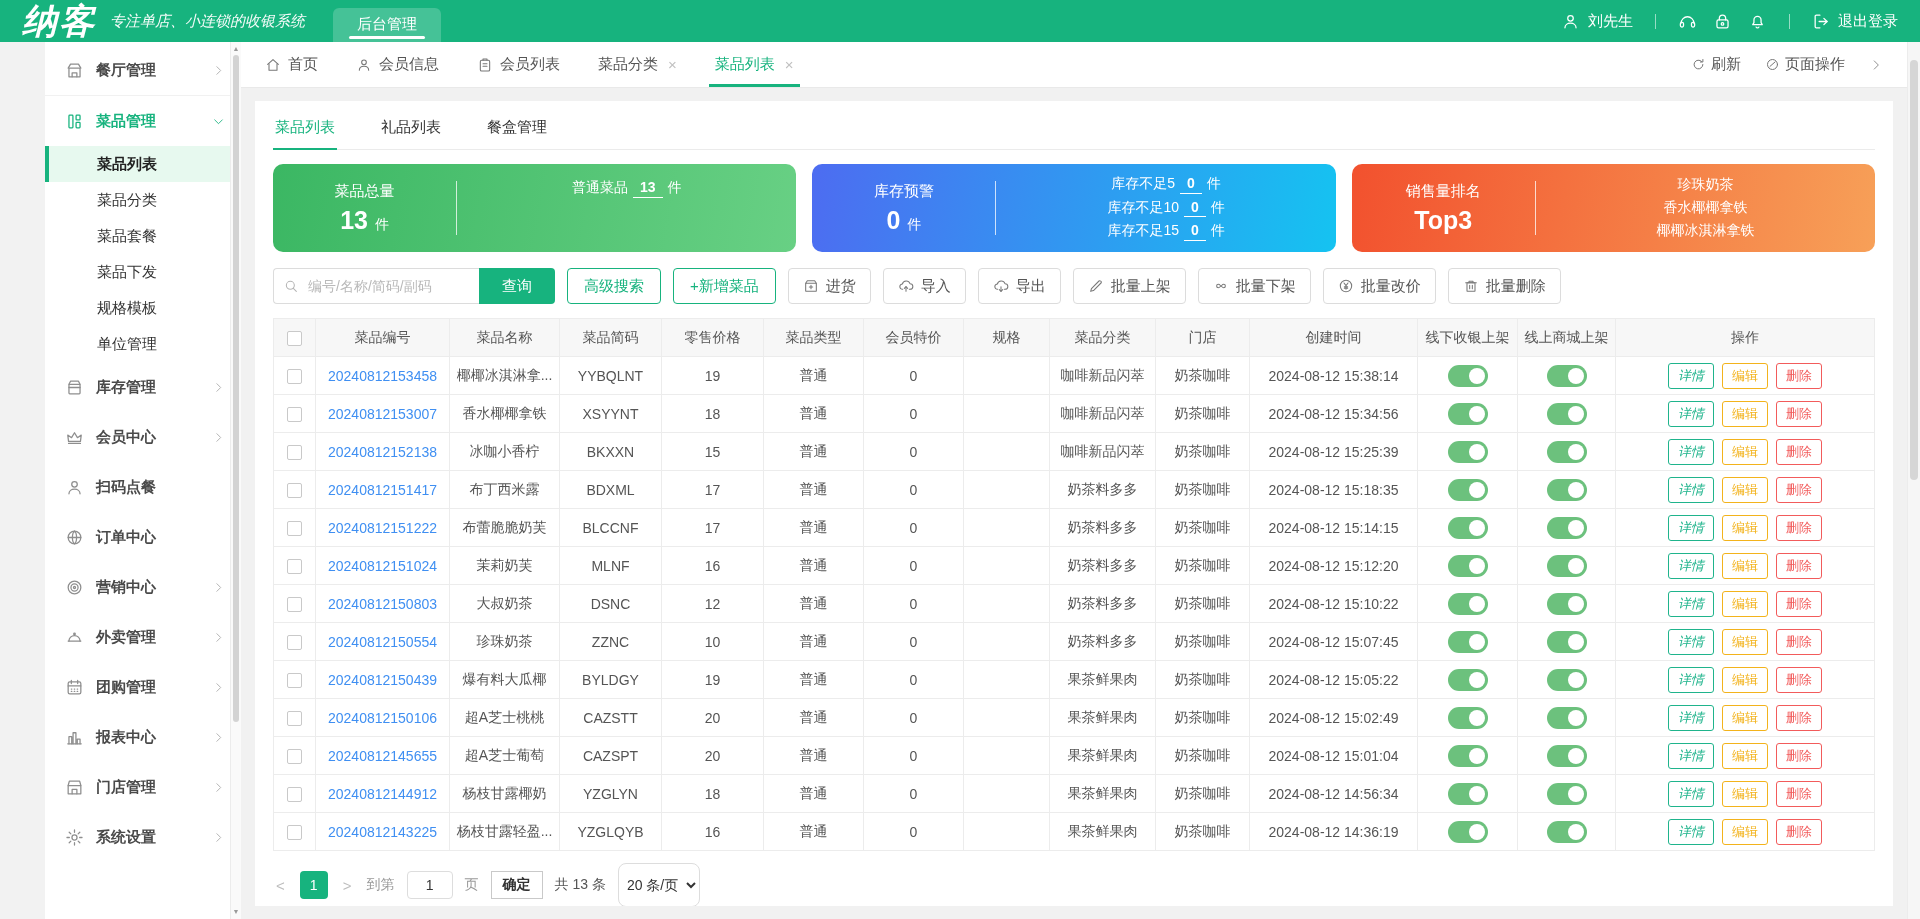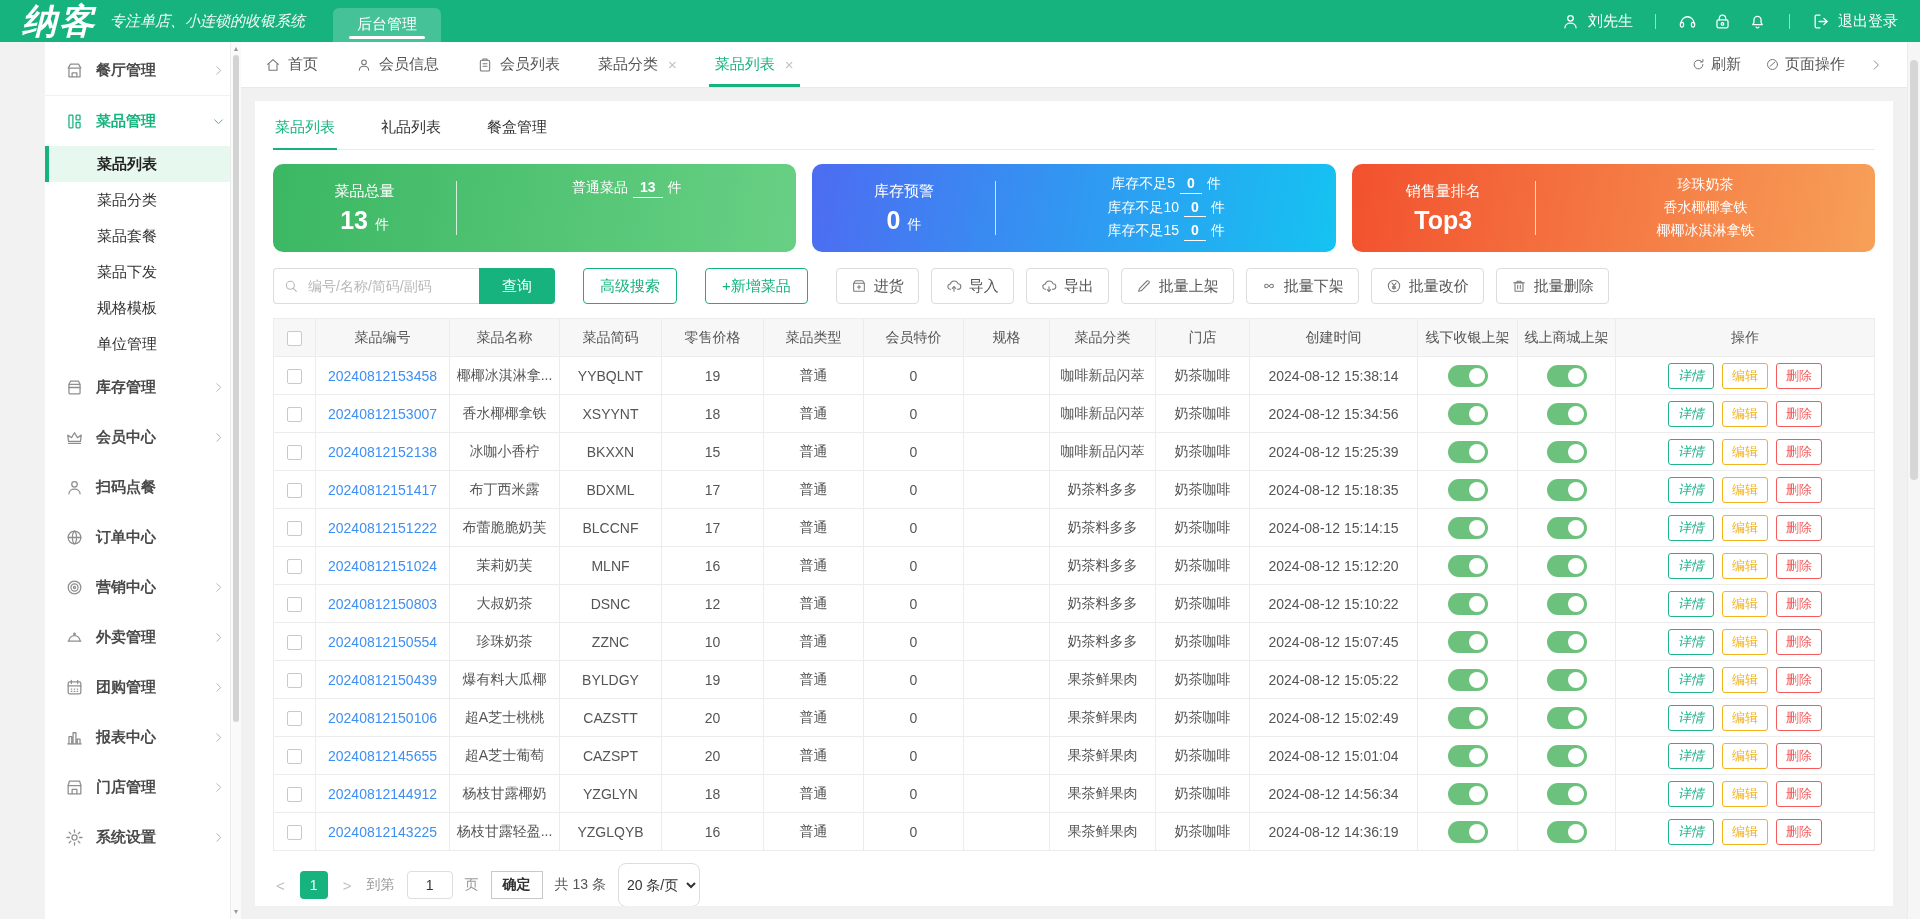--- a/index.html
+++ b/index.html
@@ -75,21 +75,21 @@
   .stat-title{font-size:15px;}
   .stat-value{font-size:25px;font-weight:bold;}
   .stat-unit{font-size:14px;margin-left:7px;}
   .stat-div{width:1px;height:54px;background:rgba(255,255,255,.75);}
   .stat-right{flex:1;height:100%;display:flex;flex-direction:column;align-items:center;justify-content:center;gap:5px;font-size:14px;}
   .stat.green .stat-right{justify-content:flex-start;padding-top:15px;}
   .stat-line{display:flex;align-items:baseline;}
   .uval{font-weight:bold;border-bottom:1px solid #fff;padding:0 7px;margin:0 5px;line-height:1.25;}
 
   
-  .toolbar{display:flex;align-items:center;gap:28px;margin-top:16px;}
+  .toolbar{display:flex;align-items:center;gap:12px;margin-top:16px;}
   .search-group{display:flex;}
   .search-wrap{position:relative;}
   .search-input{width:206px;height:36px;border:1px solid #dcdcdc;border-right:none;border-radius:4px 0 0 4px;padding:0 8px 0 34px;font-size:14px;color:#333;outline:none;}
   .search-input::placeholder{color:#b9b9b9;}
   .search-icon{position:absolute;left:10px;top:10px;width:16px;height:16px;color:#b5b5b5;}
   .btn-query{height:36px;width:76px;background:var(--brand);color:#fff;border:none;border-radius:0 4px 4px 0;font-size:15px;cursor:pointer;}
   .btn-outline-green{height:36px;padding:0 16px;background:#fff;border:1px solid var(--brand);color:var(--brand);border-radius:4px;font-size:15px;cursor:pointer;}
   .btn-gray{height:36px;padding:0 14px;background:#fff;border:1px solid #dcdcdc;color:#555;border-radius:4px;font-size:15px;cursor:pointer;display:flex;align-items:center;gap:7px;}
   .btn-gray .bicon{width:16px;height:16px;color:#7a7a7a;}
 

